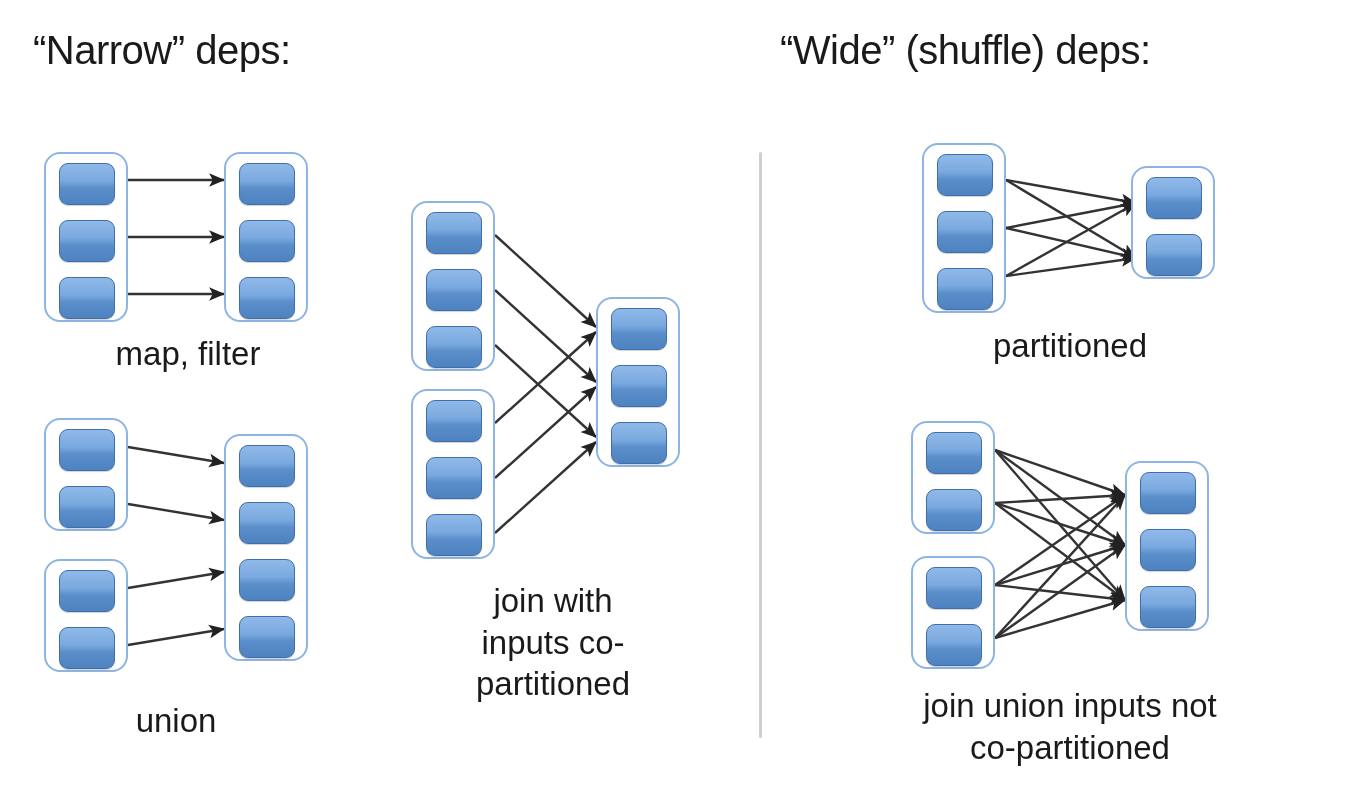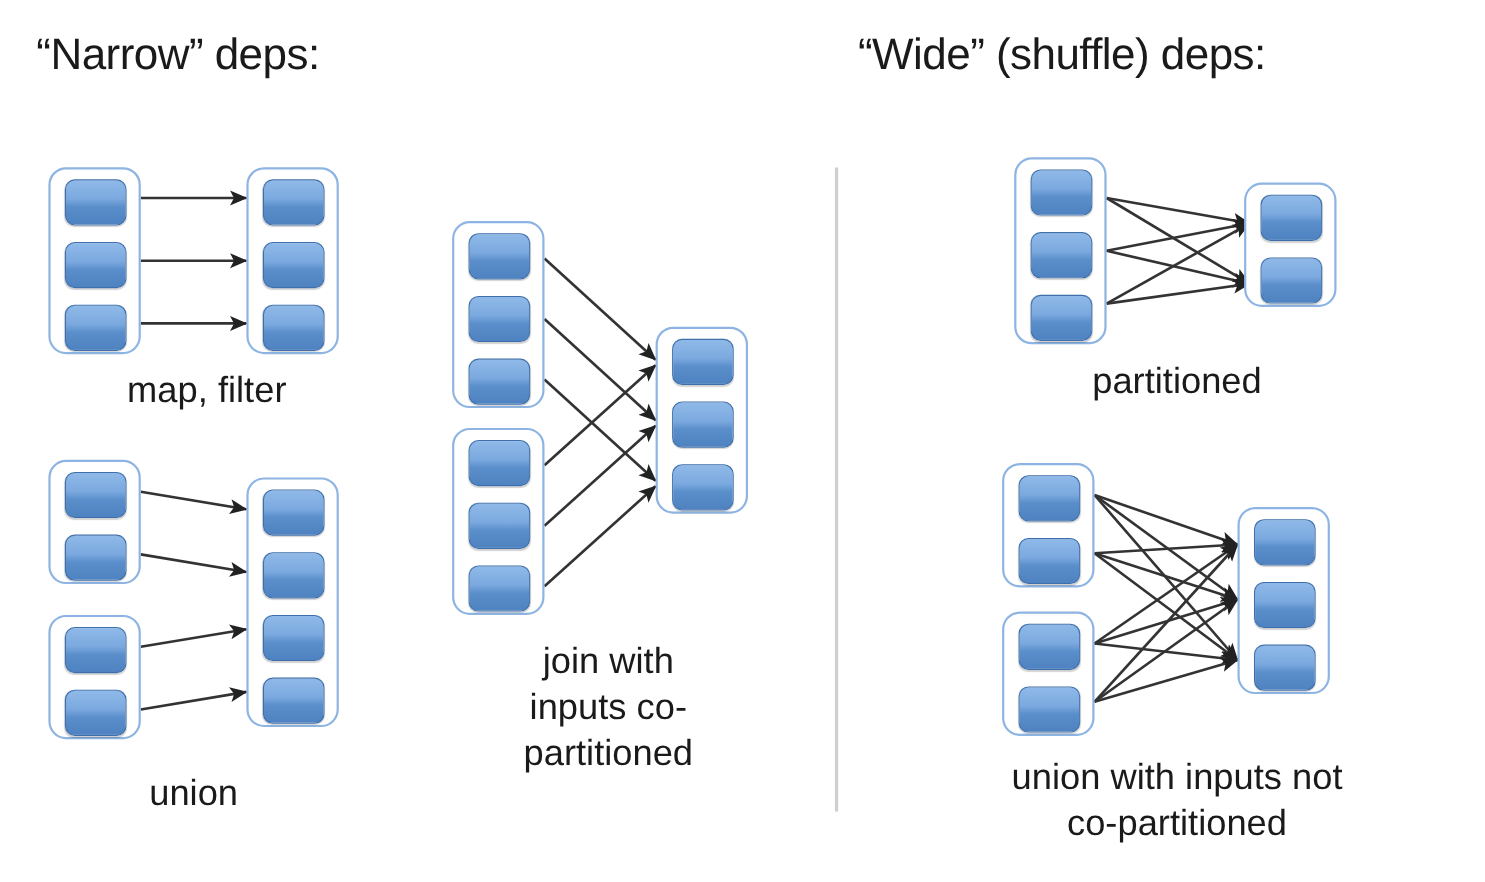--- a/index.html
+++ b/index.html
@@ -208,17 +208,17 @@
     </div>
     <div class="container" style="left:911px;top:556px;width:84px;height:113px;">
       <div class="block" style="left:13px;top:9px;width:56px;height:42px;"></div>
       <div class="block" style="left:13px;top:66px;width:56px;height:42px;"></div>
     </div>
     <div class="container" style="left:1125px;top:461px;width:84px;height:170px;">
       <div class="block" style="left:13px;top:9px;width:56px;height:42px;"></div>
       <div class="block" style="left:13px;top:66px;width:56px;height:42px;"></div>
       <div class="block" style="left:13px;top:123px;width:56px;height:42px;"></div>
     </div>
-    <div class="caption" style="left:860px;top:685px;width:420px;">union with inputs not
+    <div class="caption" style="left:860px;top:685px;width:420px;">join union inputs not
 co-partitioned</div>
   </div>
 
 </div>
 
 </body></html>

